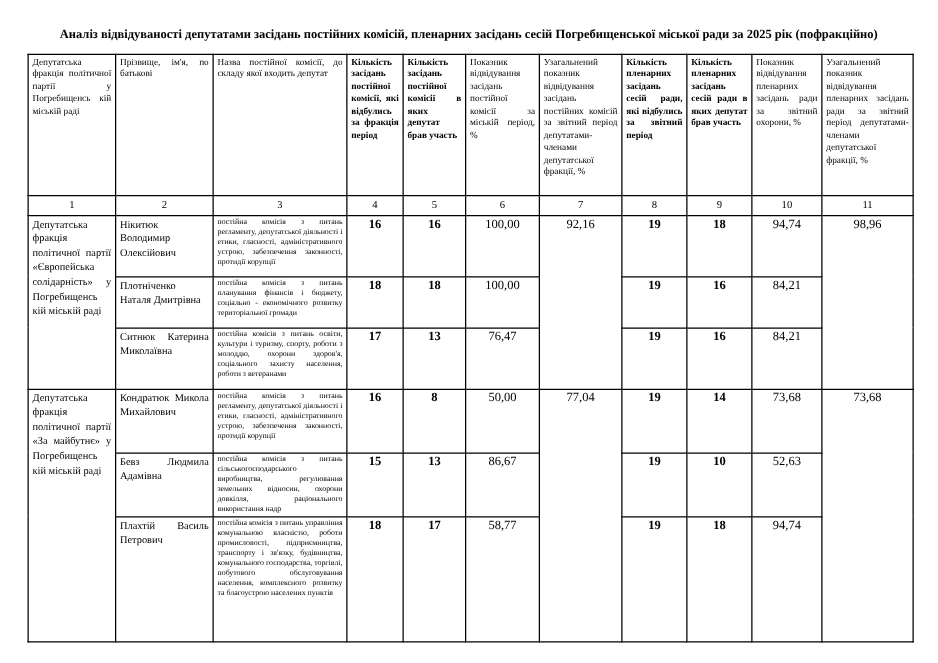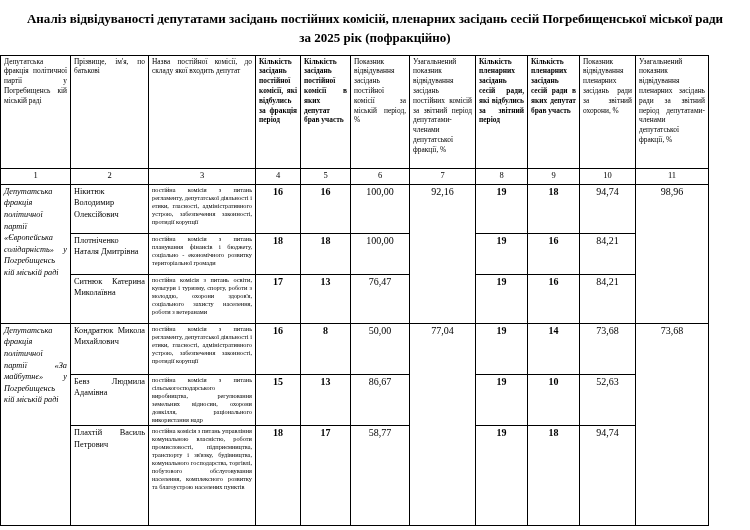--- a/index.html
+++ b/index.html
@@ -6,46 +6,46 @@
   html, body { background: #ffffff; }
   body {
     width: 750px; height: 530px;
     font-family: "Liberation Serif", serif;
     color: #000;
     overflow: hidden;
   }
   .page { width: 750px; height: 530px; position: relative; }
   .doc-title {
     width: 700px;
-    margin: 10px auto 7px auto;
+    margin: 21px auto 7px auto;
     text-align: center;
     font-weight: bold;
-    font-size: 13px;
+    font-size: 10px;
     line-height: 1.45;
   }
   table.att {
     border-collapse: collapse;
     table-layout: fixed;
+    margin-left: 22px;
     width: 708px;
   }
   table.att td {
     border: 1px solid #000;
     padding: 1px 3px;
     vertical-align: top;
     overflow: hidden;
     word-wrap: break-word;
   }
   td.hdr { font-size: 7.4px; line-height: 1.32; text-align: justify; }
   td.b   { font-weight: bold; }
   td.colnum { text-align: center; vertical-align: middle; font-size: 8.5px; padding: 0 1px; }
   td.fraction {
     vertical-align: middle;
     font-size: 8.3px; line-height: 1.4;
     text-align: justify;
-    font-style: italic;
   }
   td.dname {
     vertical-align: middle;
     font-size: 8.3px; line-height: 1.4;
     text-align: justify;
   }
   td.comm {
     font-size: 6.3px; line-height: 1.28;
     text-align: justify;
     padding: 1px 2px;

